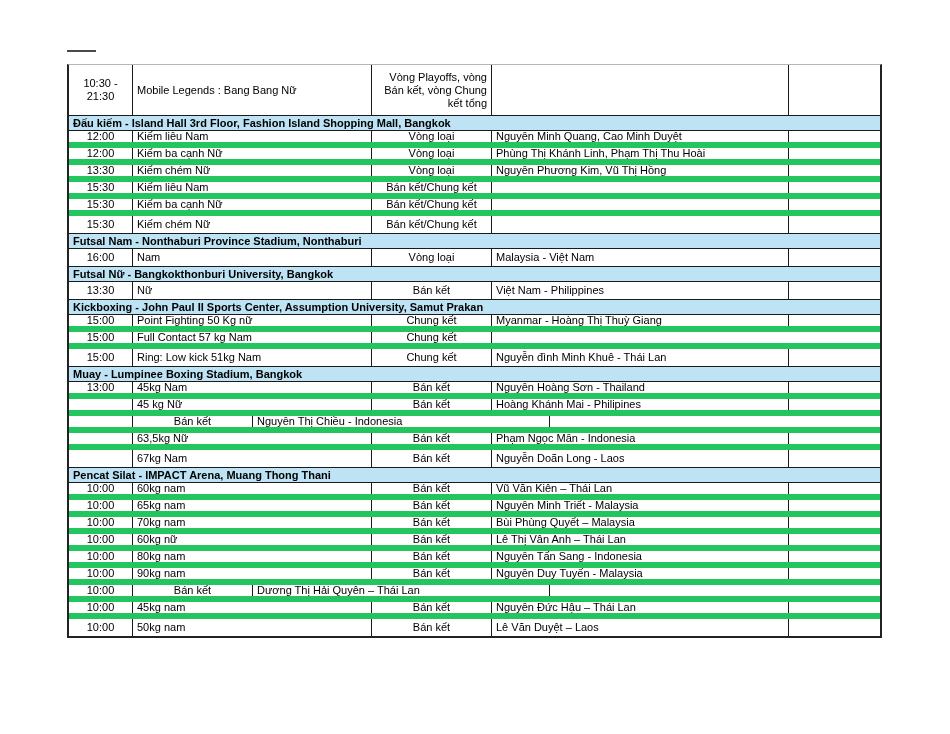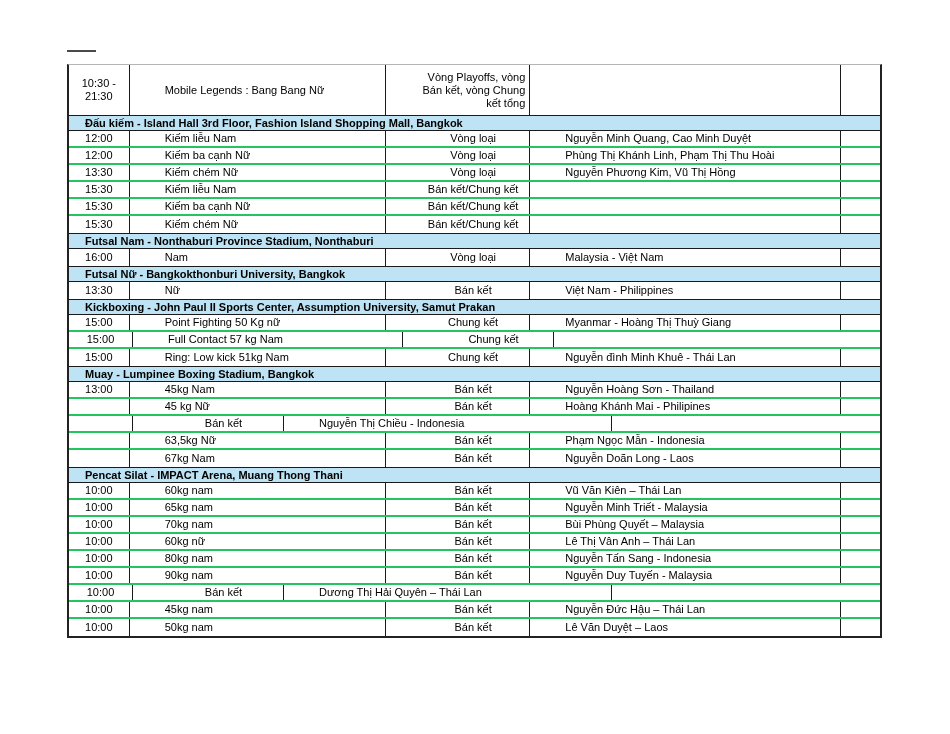--- a/index.html
+++ b/index.html
@@ -21,21 +21,21 @@
 
   .sched-table {
     position: absolute; left: 67px; top: 64px; width: 815px;
     border-left: 2px solid #222;
     border-right: 2px solid #222;
     border-top: 1px solid #b5b5b5;
     border-bottom: 2px solid #222;
     background: #fff;
   }
 
-  .row { display: flex; width: 100%; gap: 31px; }
+  .row { display: flex; width: 100%; }
   .cell {
     font-size: 11px; line-height: 13px;
     display: flex; align-items: center;
     padding: 1px 4px;
     border-right: 1px solid #1a1a1a;
     overflow: hidden; white-space: normal;
   }
   .cell:last-child { border-right: none; }
 
   .c-time  { width: 64px;  justify-content: center; text-align: center; }
@@ -46,26 +46,26 @@
 
   .top-row { height: 50px; }
 
   .section-bar {
     height: 16px;
     background: #bde3f4;
     border-top: 1px solid #1a1a1a;
     border-bottom: 1px solid #1a1a1a;
     font-size: 11px; font-weight: bold; line-height: 14px;
     display: flex; align-items: center;
-    padding: 0 16px;
+    padding: 0 4px;
   }
 
   .section-rows .row {
     height: 17px;
-    border-bottom: 2px solid #22c55e;
+    border-bottom: 6px solid #22c55e;
   }
   .section-rows .row:last-child { border-bottom: none; }
 </style>
 </head>
 <body>
 
 <div class="canvas">
   <div class="cut-row-fragment"></div>
 
   <div class="sched-table">

